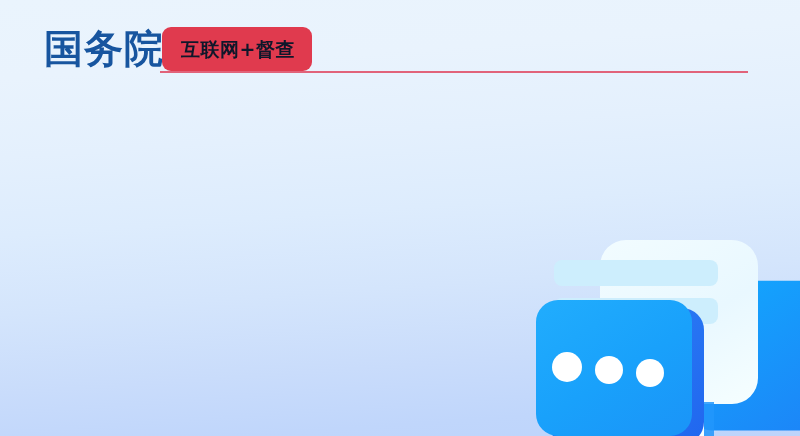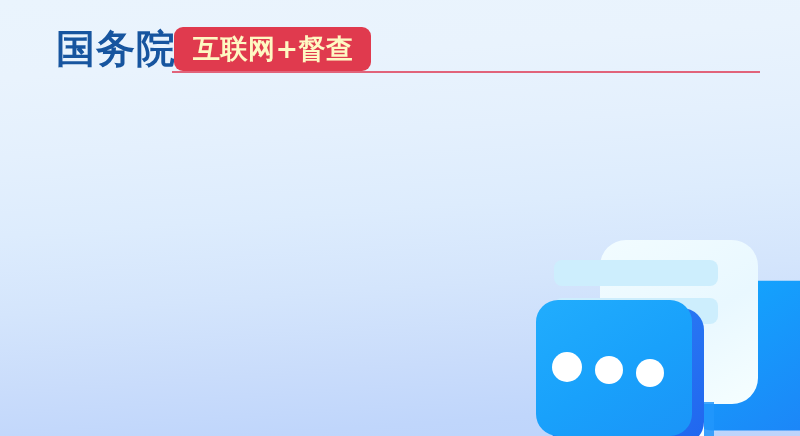--- a/index.html
+++ b/index.html
@@ -32,21 +32,20 @@
         #bdd4fb 100%);
   }
 
   
   .header {
     position: absolute;
     top: 0;
     left: 0;
     width: 739px;
     height: 100px;
-    margin-left: 12px;
   }
 
   .org-name {
     position: absolute;
     left: 44px;
     top: 27px;
     font-size: 39px;
     line-height: 44px;
     font-weight: bold;
     letter-spacing: 1px;
@@ -61,25 +60,25 @@
     height: 44px;
     padding: 0 17px 0 19px;
     border-radius: 9px;
     background: #e03a4e;
     display: flex;
     align-items: center;
     justify-content: center;
   }
 
   .badge-label {
-    font-size: 27px;
+    font-size: 19px;
     line-height: 30px;
     font-weight: bold;
     letter-spacing: 0.5px;
-    color: #fef9c3;
+    color: #0f172a;
     white-space: nowrap;
   }
 
   .header-rule {
     position: absolute;
     left: 160px;
     top: 71px;
     width: 588px;
     height: 2px;
     background: #e1637a;

